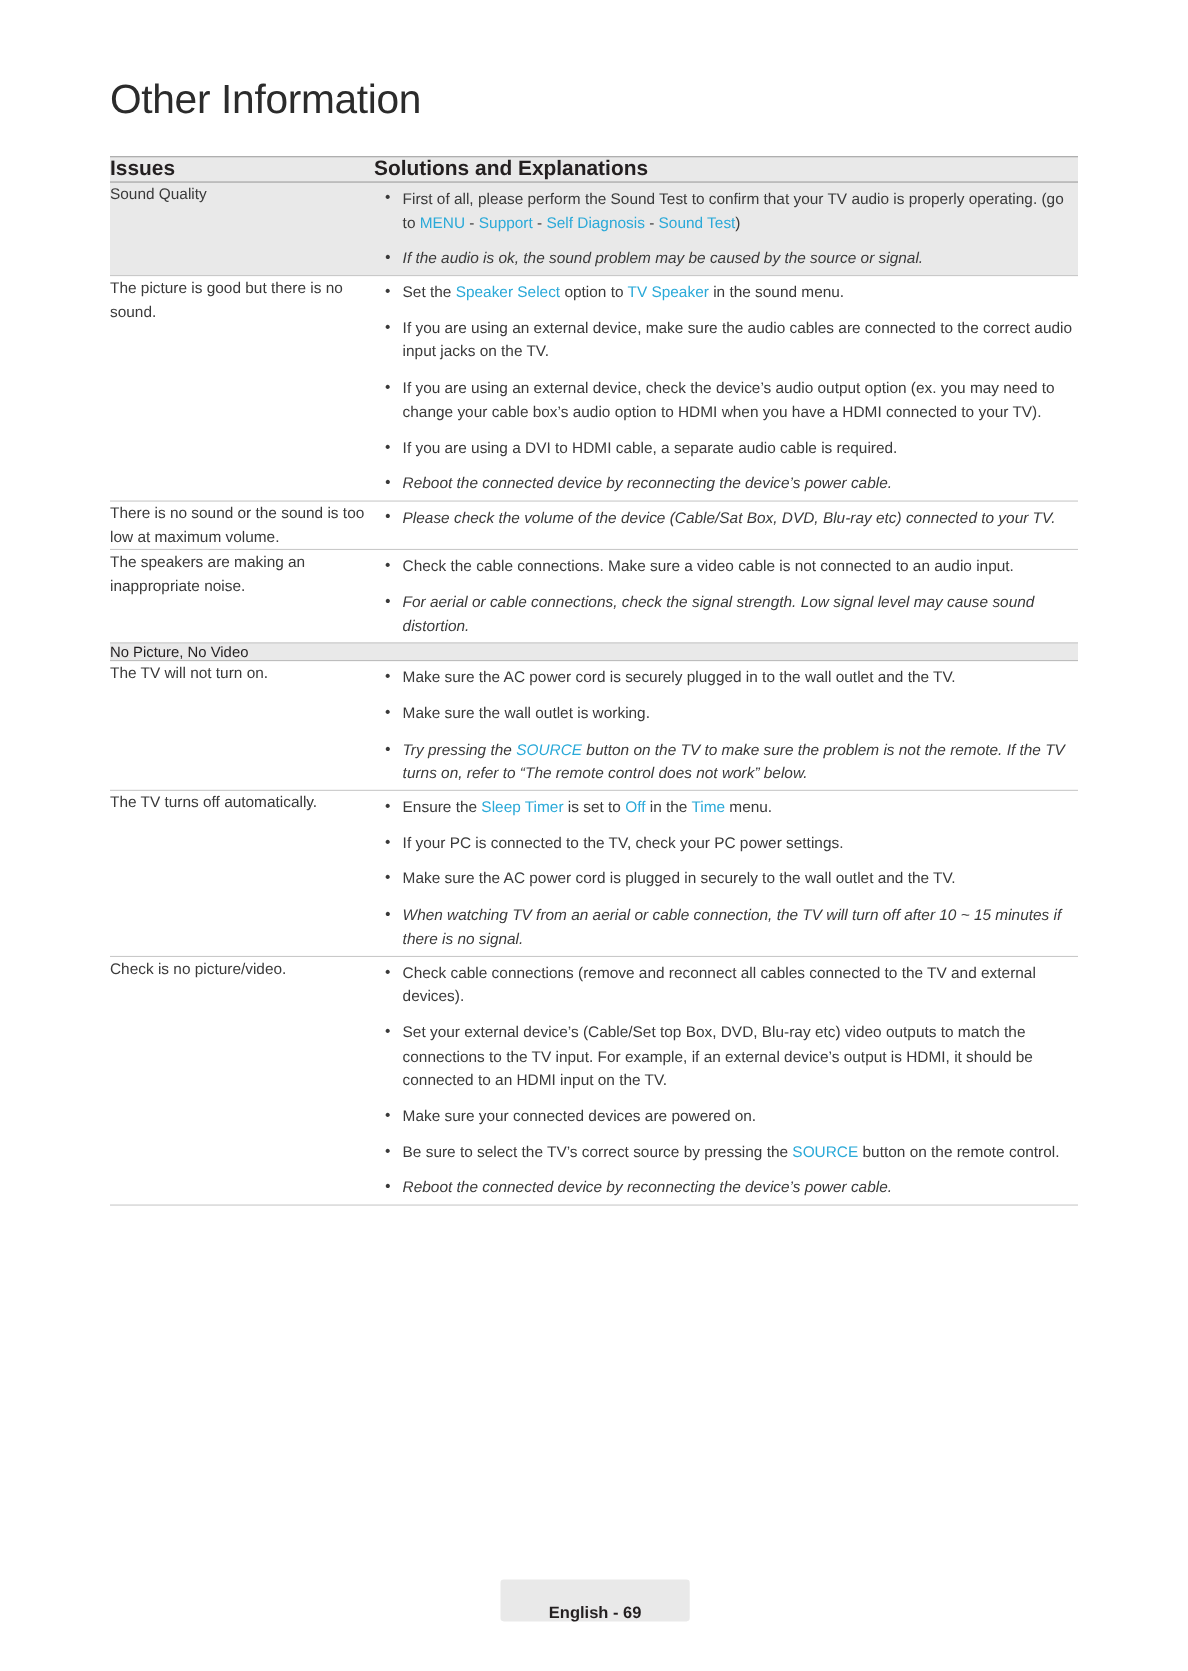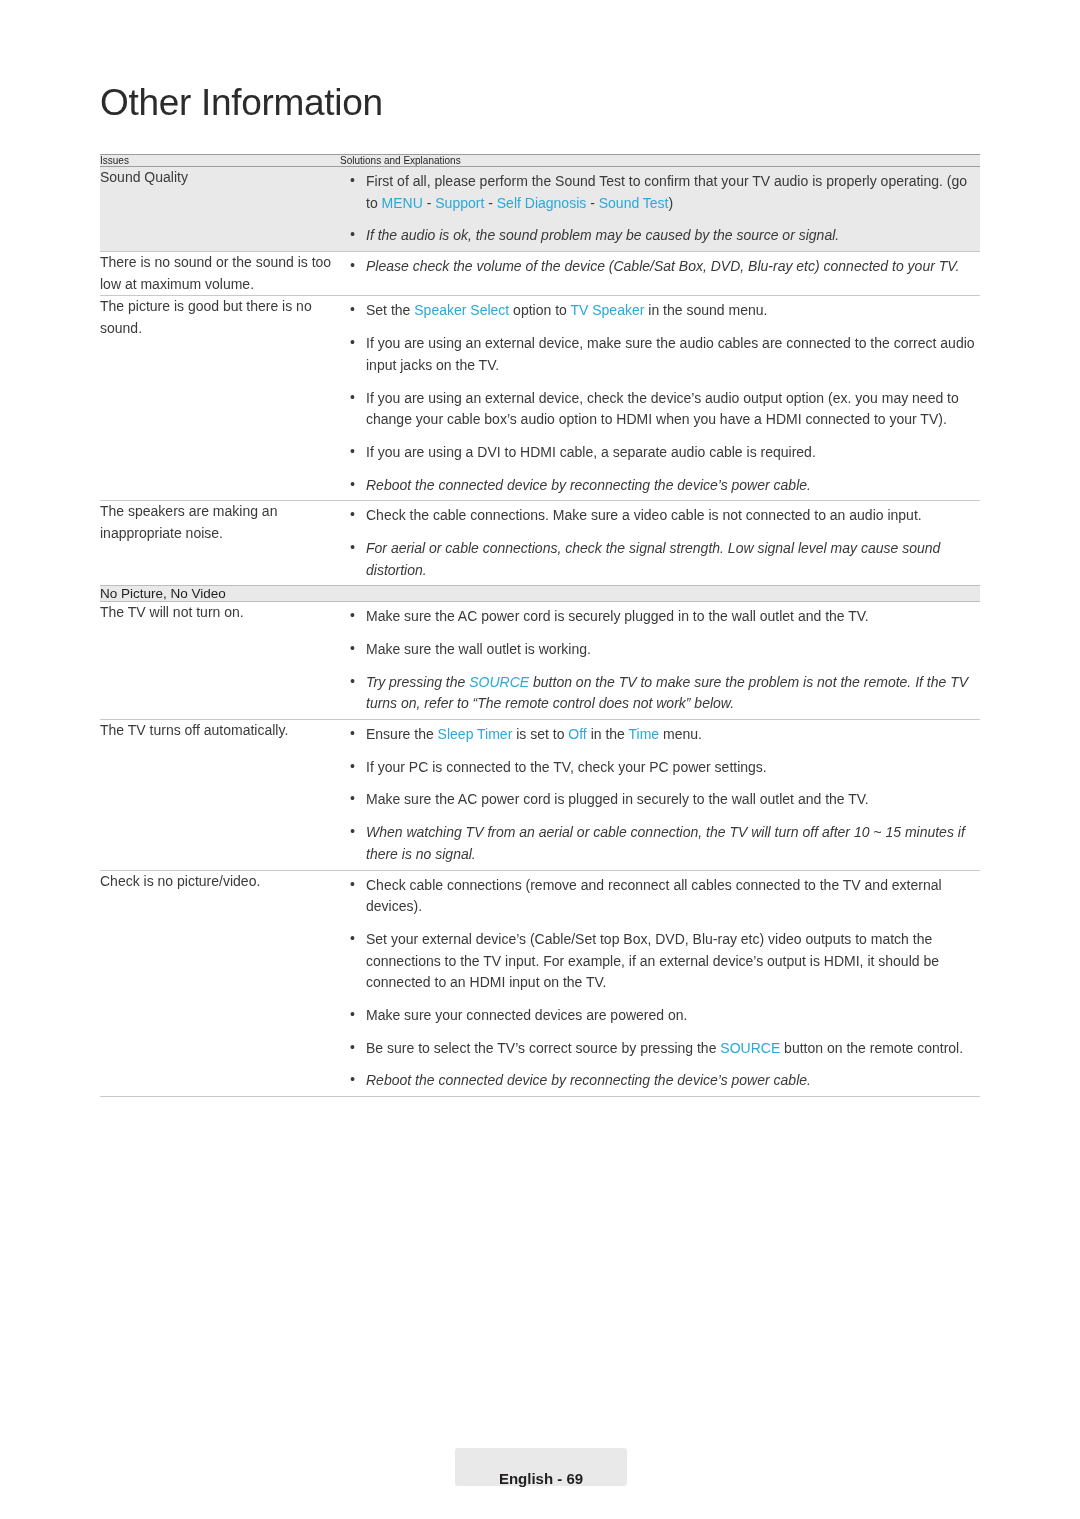--- a/index.html
+++ b/index.html
@@ -10,21 +10,21 @@
   body {
     width: 1080px;
     height: 1519px;
     font-family: "Liberation Sans", sans-serif;
     color: #231f20;
     position: relative;
     overflow: hidden;
   }
   .page {
     position: absolute;
-    left: 0; top: 16px;
+    left: 0; top: 4px;
     width: 1080px;
     height: 1488px;
   }
   .title {
     position: absolute;
     left: 100px;
     top: 66px;
     font-size: 37px;
     font-weight: 300;
     letter-spacing: -0.3px;
@@ -43,22 +43,22 @@
     vertical-align: top;
     padding: 0;
   }
   .col-issue { width: 240px; }
   .col-sol { width: 640px; }
 
   .hdr td {
     background: #e9e9e9;
     border-top: 1px solid #9c9c9c;
     border-bottom: 1px solid #9c9c9c;
-    font-weight: normal;
-    font-size: 10px;
+    font-weight: bold;
+    font-size: 19px;
     padding: 6px 8px 7px 10px;
     color: #231f20;
   }
   .subhdr td {
     background: #e9e9e9;
     border-top: 1px solid #bdbdbd;
     border-bottom: 1px solid #bdbdbd;
     font-weight: normal;
     font-size: 13.5px;
     padding: 6px 8px 7px 10px;
@@ -147,41 +147,41 @@
         <td class="issue">Sound Quality</td>
         <td class="sol">
           <ul class="bullets">
             <li>First of all, please perform the Sound Test to confirm that your TV audio is properly operating. (go to <span class="cy">MENU</span> - <span class="cy">Support</span> - <span class="cy">Self Diagnosis</span> - <span class="cy">Sound Test</span>)</li>
             <li>If the audio is ok, the sound problem may be caused by the source or signal.</li>
           </ul>
         </td>
       </tr>
 
       <tr class="row">
-        <td class="issue">There is no sound or the sound is too low at maximum volume.</td>
-        <td class="sol">
-          <ul class="bullets">
-            <li>Please check the volume of the device (Cable/Sat Box, DVD, Blu-ray etc) connected to your TV.</li>
-          </ul>
-        </td>
-      </tr>
-
-      <tr class="row">
         <td class="issue">The picture is good but there is no sound.</td>
         <td class="sol">
           <ul class="bullets">
             <li>Set the <span class="cy">Speaker Select</span> option to <span class="cy">TV Speaker</span> in the sound menu.</li>
             <li>If you are using an external device, make sure the audio cables are connected to the correct audio input jacks on the TV.</li>
             <li>If you are using an external device, check the device’s audio output option (ex. you may need to change your cable box’s audio option to HDMI when you have a HDMI connected to your TV).</li>
             <li>If you are using a DVI to HDMI cable, a separate audio cable is required.</li>
             <li>Reboot the connected device by reconnecting the device’s power cable.</li>
           </ul>
         </td>
       </tr>
 
+      <tr class="row">
+        <td class="issue">There is no sound or the sound is too low at maximum volume.</td>
+        <td class="sol">
+          <ul class="bullets">
+            <li>Please check the volume of the device (Cable/Sat Box, DVD, Blu-ray etc) connected to your TV.</li>
+          </ul>
+        </td>
+      </tr>
+
       <tr class="row nolineb">
         <td class="issue">The speakers are making an inappropriate noise.</td>
         <td class="sol">
           <ul class="bullets">
             <li>Check the cable connections. Make sure a video cable is not connected to an audio input.</li>
             <li>For aerial or cable connections, check the signal strength. Low signal level may cause sound distortion.</li>
           </ul>
         </td>
       </tr>
 

